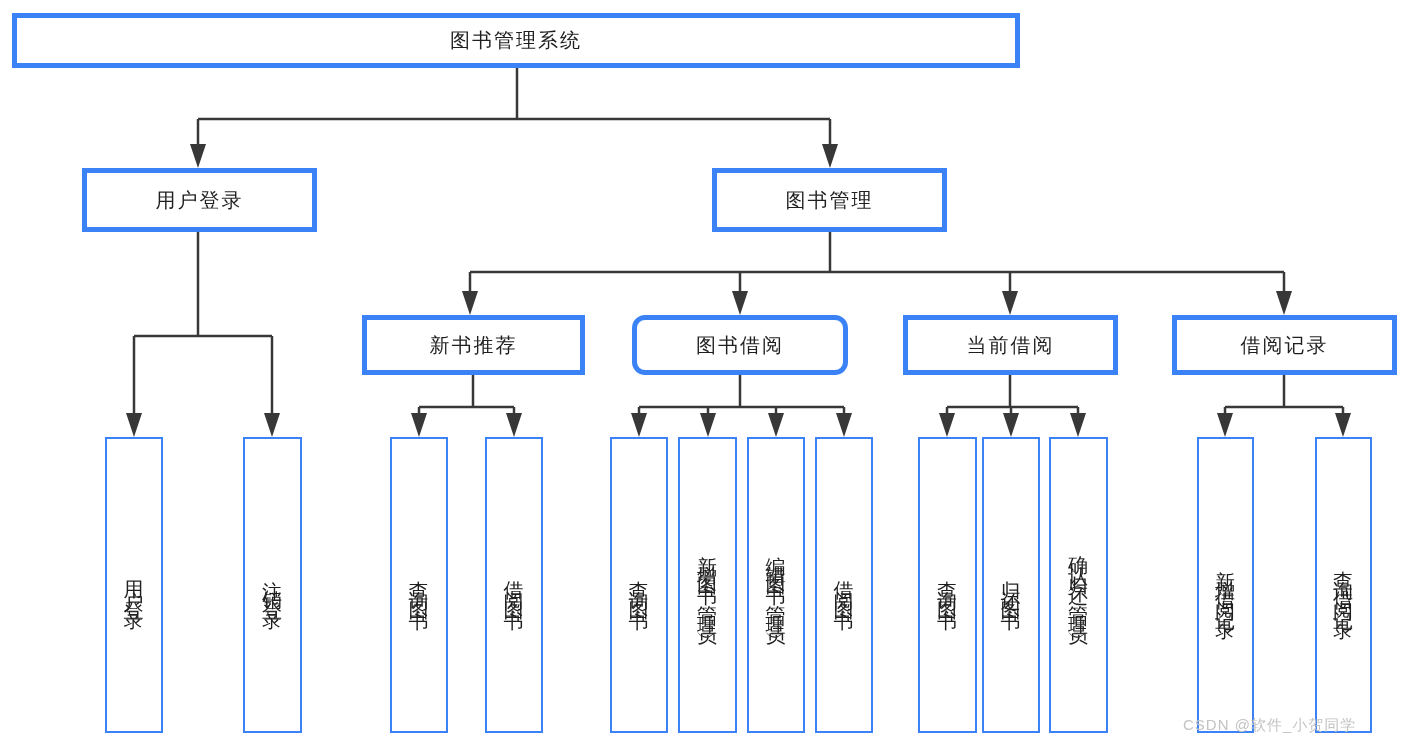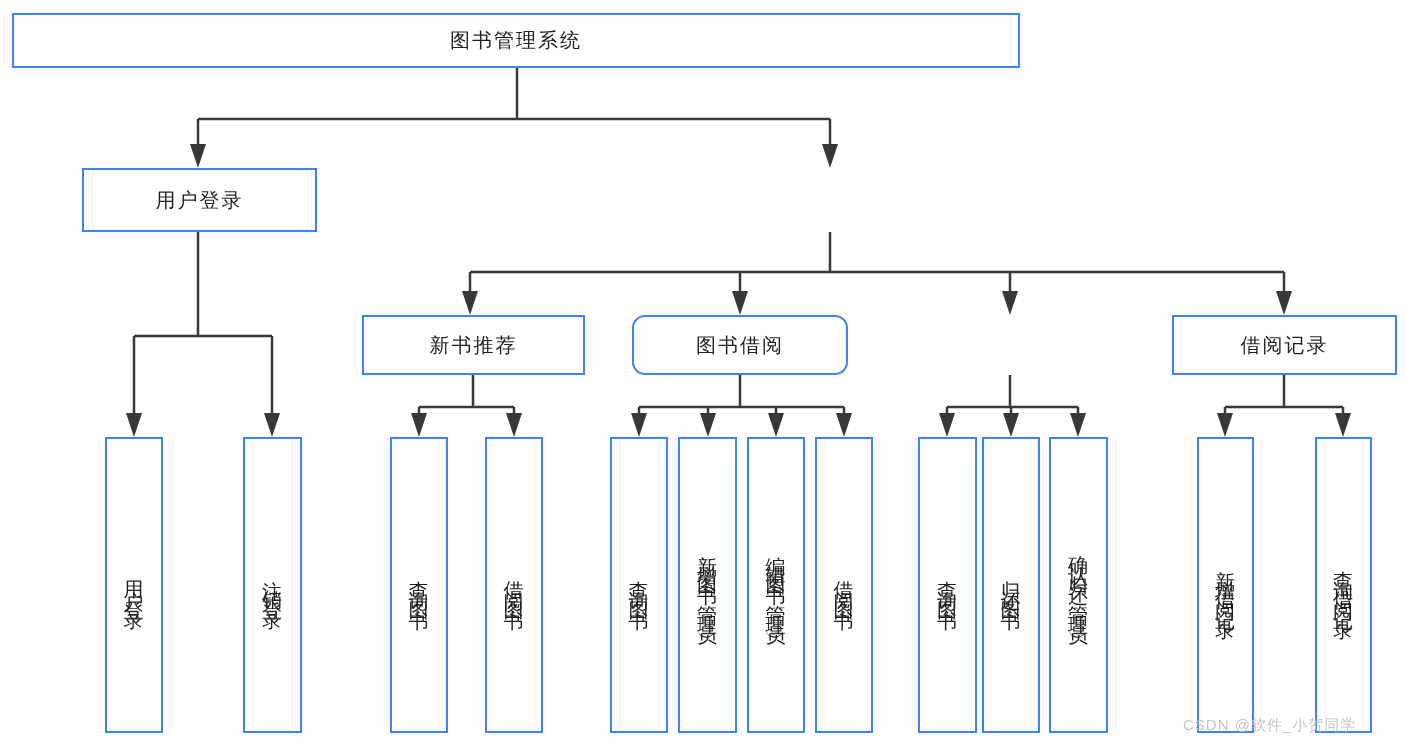--- a/index.html
+++ b/index.html
@@ -26,21 +26,21 @@
     stroke-width: 2.5;
     fill: none;
   }
   #connectors .arr path {
     fill: #383838;
     stroke: none;
   }
   .node {
     position: absolute;
     box-sizing: border-box;
-    border: 2px solid #3b82f6;
+    border: 5px solid #3b82f6;
     background: #ffffff;
     display: flex;
     align-items: center;
     justify-content: center;
     font-size: 20px;
     color: #1f1f1f;
     letter-spacing: 2px;
     text-align: center;
   }
   .leaf {
@@ -130,23 +130,25 @@
       <path d="M1011 437 L1003 413 L1019 413 Z"></path>
       <path d="M1078 437 L1070 413 L1086 413 Z"></path>
       <path d="M1225 437 L1217 413 L1233 413 Z"></path>
       <path d="M1343 437 L1335 413 L1351 413 Z"></path>
     </g>
   </svg>
 
   <div class="node" style="left:12px; top:13px; width:1008px; height:55px;">图书管理系统</div>
 
   <div class="node" style="left:82px; top:168px; width:235px; height:64px;">用户登录</div>
+  <div class="node" style="left:712px; top:168px; width:235px; height:64px;">图书管理</div>
 
   <div class="node" style="left:362px; top:315px; width:223px; height:60px;">新书推荐</div>
   <div class="node" style="left:632px; top:315px; width:216px; height:60px;border-radius:13px;">图书借阅</div>
+  <div class="node" style="left:903px; top:315px; width:215px; height:60px;">当前借阅</div>
   <div class="node" style="left:1172px; top:315px; width:225px; height:60px;">借阅记录</div>
 
   <div class="node leaf" style="left:105px; top:437px; width:58px; height:296px;">
     <span class="vtext">用户登录</span>
   </div>
   <div class="node leaf" style="left:243px; top:437px; width:59px; height:296px;">
     <span class="vtext">注销登录</span>
   </div>
 
   <div class="node leaf" style="left:390px; top:437px; width:58px; height:296px;">

